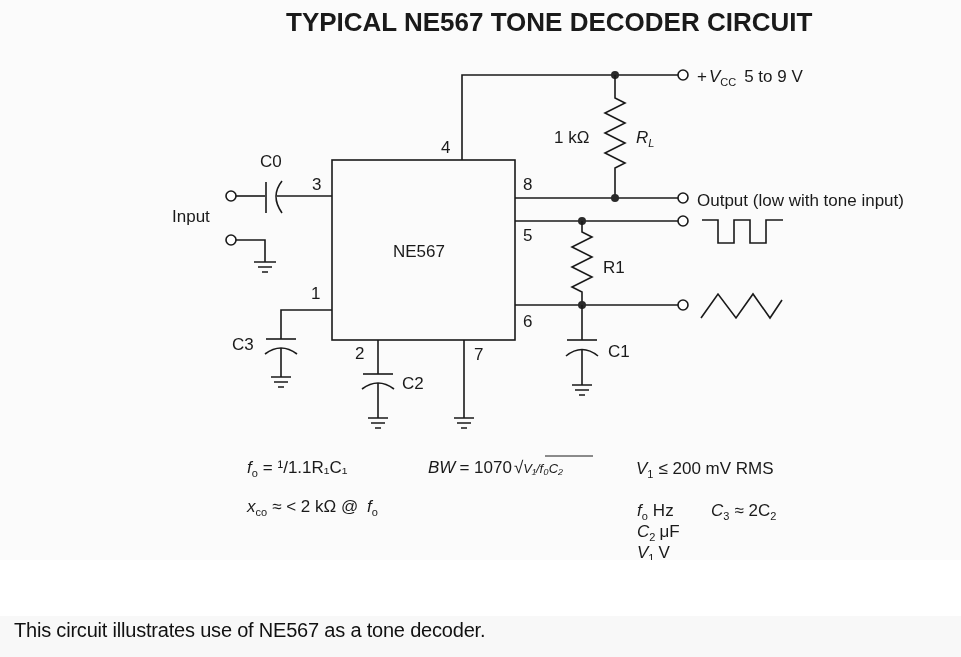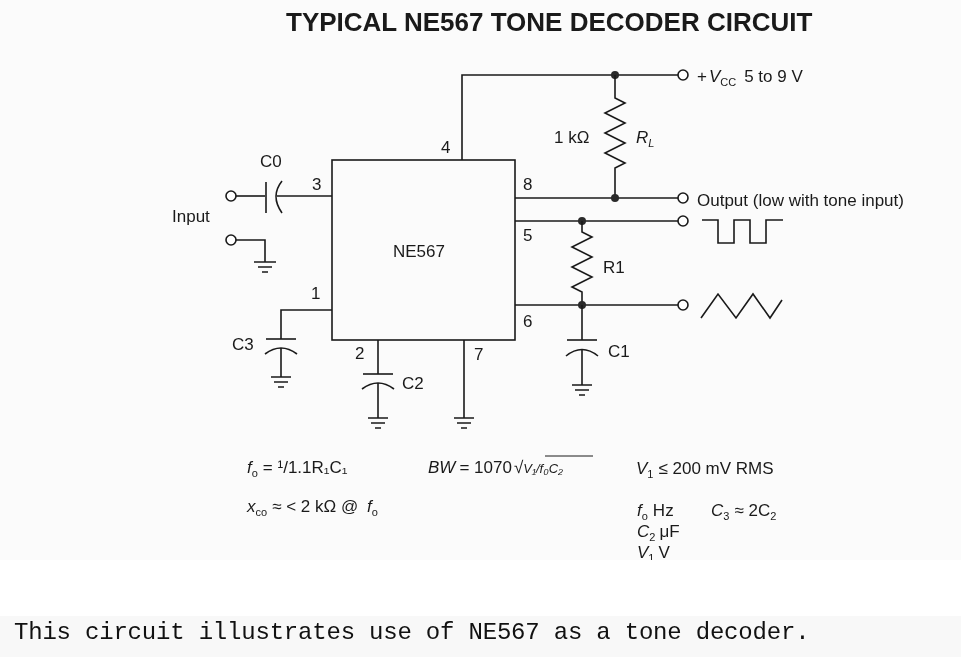--- a/index.html
+++ b/index.html
@@ -8,21 +8,21 @@
   #caption-band { position: absolute; left: 0; top: 616px; width: 961px; height: 41px; background: #f8f8f8; }
   svg { position: absolute; left: 0; top: 0; }
   .sans { font-family: "Liberation Sans", sans-serif; fill: #1a1a1a; }
   .title { font-family: "Liberation Sans", sans-serif; font-weight: bold; font-size: 26px; fill: #1a1a1a; }
   .lbl { font-size: 17px; }
   .it { font-style: italic; }
   .sub { font-size: 11px; }
   .wire { stroke: #1a1a1a; stroke-width: 1.6; fill: none; }
   .dot { fill: #2a2a2a; }
   .term { fill: #ffffff; stroke: #1a1a1a; stroke-width: 1.6; }
-  #caption { position: absolute; left: 14px; top: 619px; font-family: Liberation Mono, monospace; font-size: 24px; color: #111; letter-spacing: -0.2px; }
+  #caption { position: absolute; left: 14px; top: 619px; font-family: Liberation Sans, sans-serif; font-size: 20px; color: #111; letter-spacing: -0.2px; }
 </style>
 </head>
 <body>
 
 <div id="figure"></div>
 <div id="caption-band"></div>
 
 <svg width="961" height="560" viewBox="0 0 961 560">
 
   <text class="title" x="286" y="31">TYPICAL NE567 TONE DECODER CIRCUIT</text>

